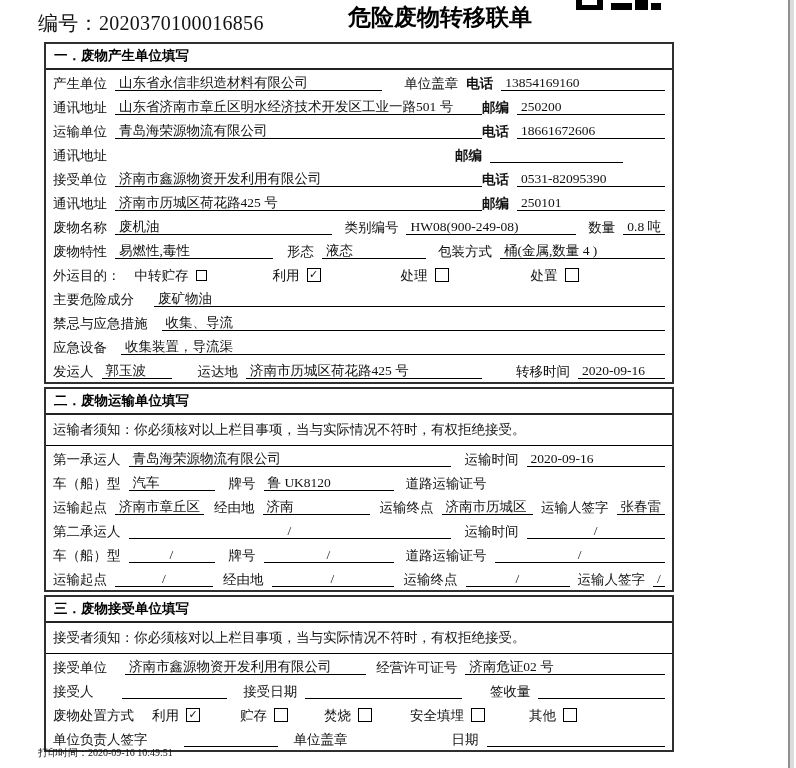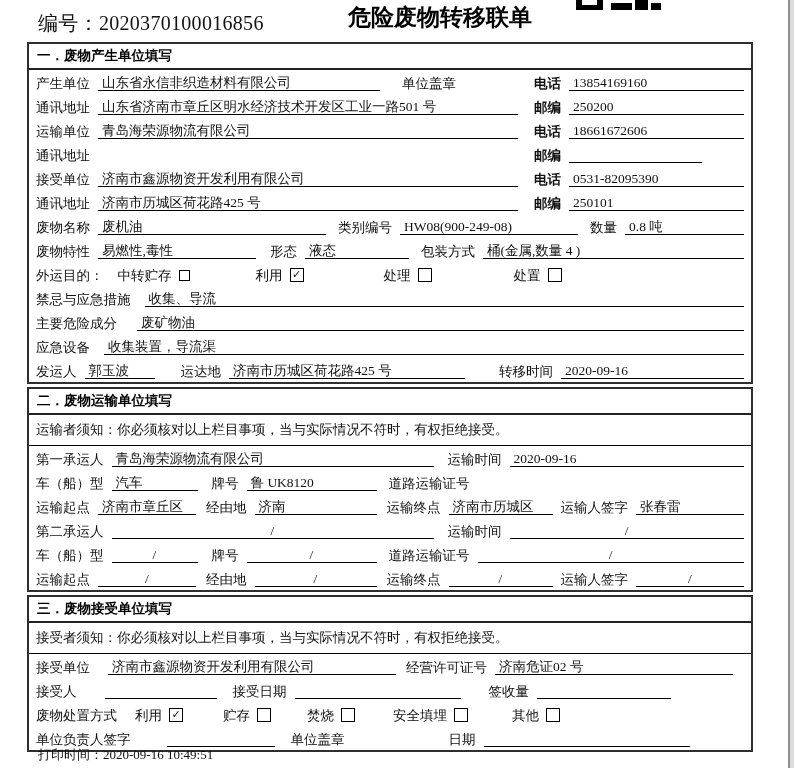--- a/index.html
+++ b/index.html
@@ -4,40 +4,40 @@
 <style>
   html,body{margin:0;padding:0;background:#fff;}
   .page{position:relative;width:796px;height:768px;background:#ffffff;overflow:hidden;
         font-family:"Liberation Serif","DejaVu Serif",serif;font-size:13.5px;color:#111;}
   .doc-serial{position:absolute;left:38px;top:10px;font-size:20px;letter-spacing:.3px;}
   .doc-title{position:absolute;left:320px;top:2px;width:240px;margin:0;text-align:center;
              font-family:"Liberation Sans","DejaVu Sans",sans-serif;font-weight:bold;font-size:23px;color:#000;}
   .qr{position:absolute;top:0;}
   .qr .blk{position:absolute;background:#000;}
   
-  .form{position:absolute;left:27px;top:42px;width:726px;}
+  .form{position:absolute;left:44px;top:42px;width:630px;}
   .sec{border:2px solid #2f2f2f;background:#fff;}
   .sec + .sec{margin-top:3px;}
   .sec-hd{height:24px;line-height:23px;padding-left:8px;border-bottom:2px solid #222;
           font-family:"Liberation Sans","DejaVu Sans",sans-serif;font-weight:bold;font-size:13.5px;color:#000;}
   .notice{height:30px;display:flex;align-items:center;padding-left:7px;border-bottom:1px solid #000;}
   .row{display:flex;align-items:flex-end;height:24px;box-sizing:border-box;padding:0 7px 3px 7px;}
   .lb{white-space:nowrap;margin-right:8px;line-height:15px;}
   .v{border-bottom:1px solid #000;padding:0 4px;white-space:nowrap;line-height:15px;min-height:15px;box-sizing:border-box;}
   .fill{flex:1;}
   .slash{text-align:center;}
   .rcol{display:flex;align-items:flex-end;margin-left:auto;width:210px;}
   .rcol .lb{margin-right:8px;font-weight:bold;}
   .rcol .v{flex:1;}
   .opt{display:flex;align-items:flex-end;white-space:nowrap;}
   .opt .olb{margin-right:7px;line-height:15px;}
   .cb{display:inline-block;width:12px;height:12px;border:1px solid #000;line-height:12px;font-size:11px;
       text-align:center;font-family:"DejaVu Sans",sans-serif;margin-bottom:1px;}
   .cb.sm{width:9px;height:9px;line-height:9px;margin-bottom:2px;}
-  .print-time{position:absolute;left:38px;top:746px;font-size:13px;}
+  .print-time{position:absolute;left:38px;top:746px;font-size:10px;}
   .edge-line{position:absolute;top:0;height:768px;}
 </style>
 </head>
 <body>
 
 <div class="page">
 
   <div class="doc-serial">
     <span>编号：</span><span>2020370100016856</span>
   </div>
@@ -142,27 +142,27 @@
           <span class="olb">处理</span>
           <span class="cb"></span>
         </span>
         <span class="opt" style="margin-left:82px">
           <span class="olb">处置</span>
           <span class="cb"></span>
         </span>
       </div>
 
       <div class="row">
+        <span class="lb">主要危险成分</span>
+        <span class="v fill" style="margin-left:12px">废矿物油</span>
+      </div>
+
+      <div class="row">
         <span class="lb">禁忌与应急措施</span>
         <span class="v fill" style="margin-left:6px">收集、导流</span>
-      </div>
-
-      <div class="row">
-        <span class="lb">主要危险成分</span>
-        <span class="v fill" style="margin-left:12px">废矿物油</span>
       </div>
 
       <div class="row">
         <span class="lb">应急设备</span>
         <span class="v fill" style="margin-left:6px">收集装置，导流渠</span>
       </div>
 
       <div class="row">
         <span class="lb">发运人</span>
         <span class="v" style="width:70px">郭玉波</span>

